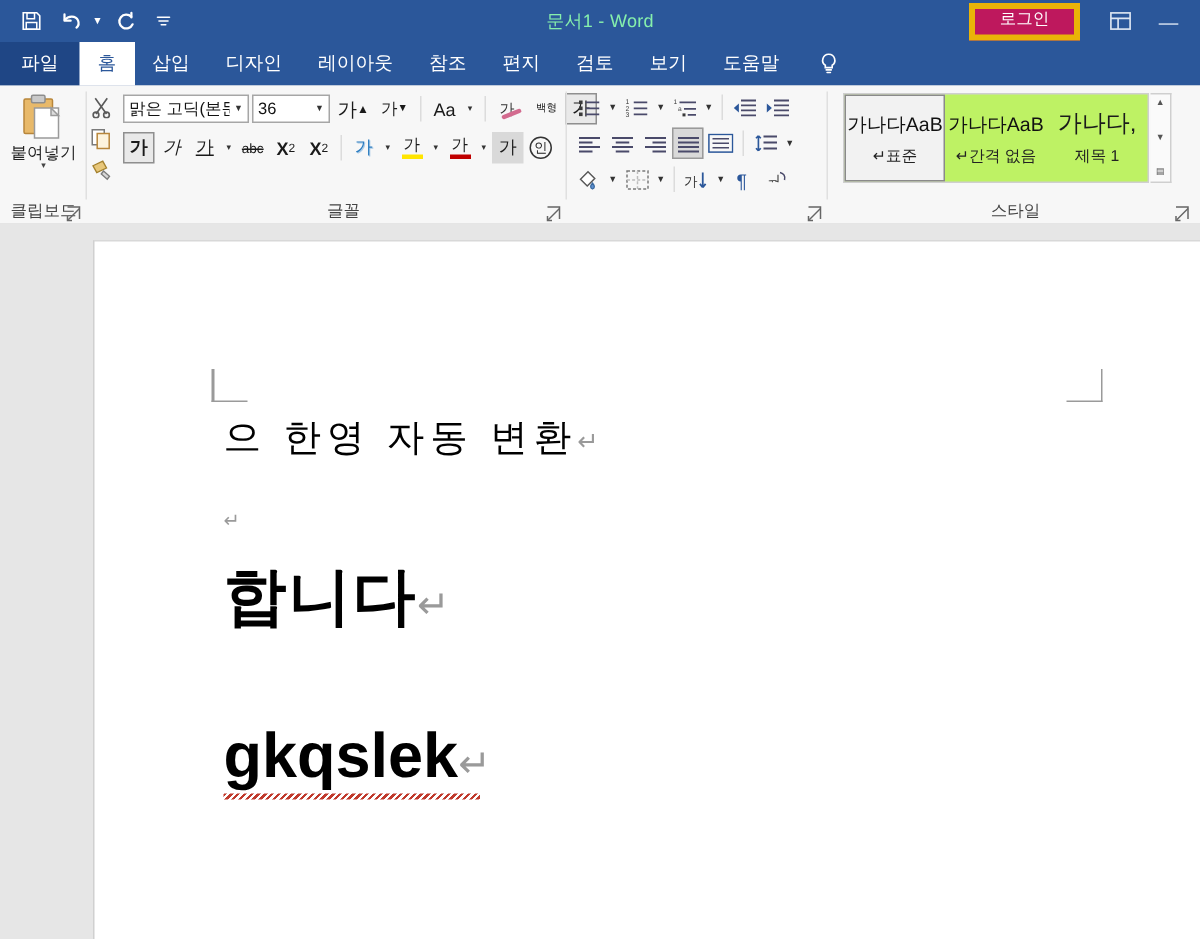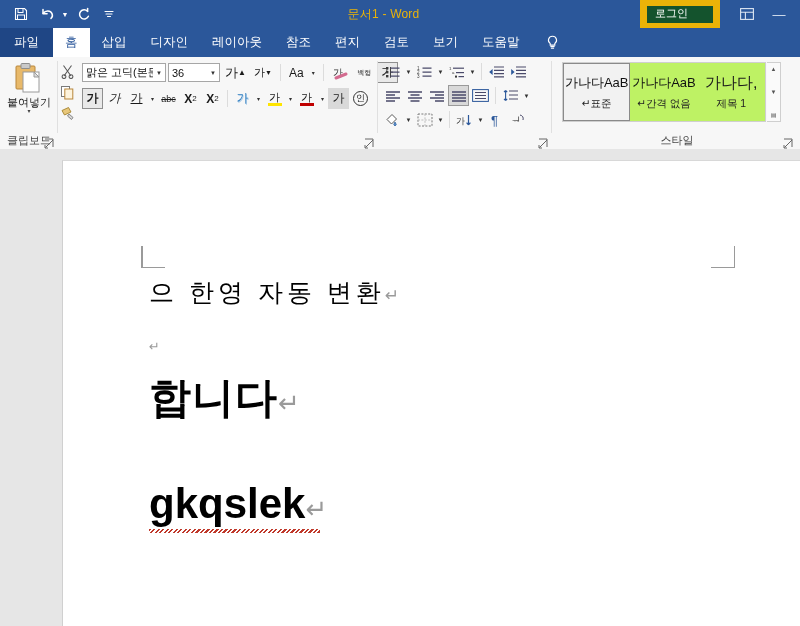--- a/index.html
+++ b/index.html
@@ -20,31 +20,30 @@
   .qat-btn{
     width:26px;height:24px;display:flex;align-items:center;justify-content:center;
     color:#ffffff;cursor:default;
   }
   .qat-btn svg{display:block;}
   .qat-caret{
     width:10px;height:24px;display:flex;align-items:center;justify-content:center;
     color:#ffffff;font-size:7px;line-height:1;
   }
   .title-text{
-    position:absolute;left:0;top:0;width:719px;height:28px;
+    position:absolute;left:0;top:0;width:800px;height:28px;
     display:flex;align-items:center;justify-content:center;
-    color:#eab308;font-size:12px;letter-spacing:.2px;
+    color:#86efac;font-size:12px;letter-spacing:.2px;
     pointer-events:none;
-    margin-left:24px;
   }
   .title-right{position:absolute;right:4px;top:0;height:28px;display:flex;align-items:center;gap:0;}
   .signin{
     height:17px;min-width:50px;padding:0 8px;margin-right:12px;
-    background:#14532d;border:7px solid #eab308;
-    color:#ffffff;font-size:11px;line-height:15px;text-align:left;
+    background:#be185d;border:4px solid #eab308;
+    color:#ffffff;font-size:11px;line-height:15px;text-align:center;
     cursor:default;
   }
   .tb-icon{
     width:30px;height:28px;display:flex;align-items:center;justify-content:center;
     color:#dde6f2;
   }
   .tb-min{
     width:34px;height:28px;display:flex;align-items:center;justify-content:center;
     color:#dfe8f4;font-size:13px;
   }
@@ -378,20 +377,21 @@
         </div>
         <span class="mini-car">▾</span>
         <div class="rbtn" style="background:#d9d9d9;">
           <span>가</span>
         </div>
         <div class="rbtn">
           <span style="border:1px solid #333;border-radius:50%;font-size:9px;width:13px;height:13px;display:flex;align-items:center;justify-content:center;">인</span>
         </div>
       </div>
 
+      <div class="grp-label">글꼴</div>
       <div class="launcher" style="right:3px;">
         <svg width="11" height="11" viewBox="0 0 11 11">
             <path d="M1 1h8v8" fill="none" stroke="#666" stroke-width="1"></path>
             <path d="M1.5 9.5 L9 2" stroke="#666" stroke-width="1"></path>
             <path d="M1 7v3h3" fill="none" stroke="#666" stroke-width="1"></path>
           </svg>
       </div>
       <div class="grp-sep" style="right:0;"></div>
     </div>
 

